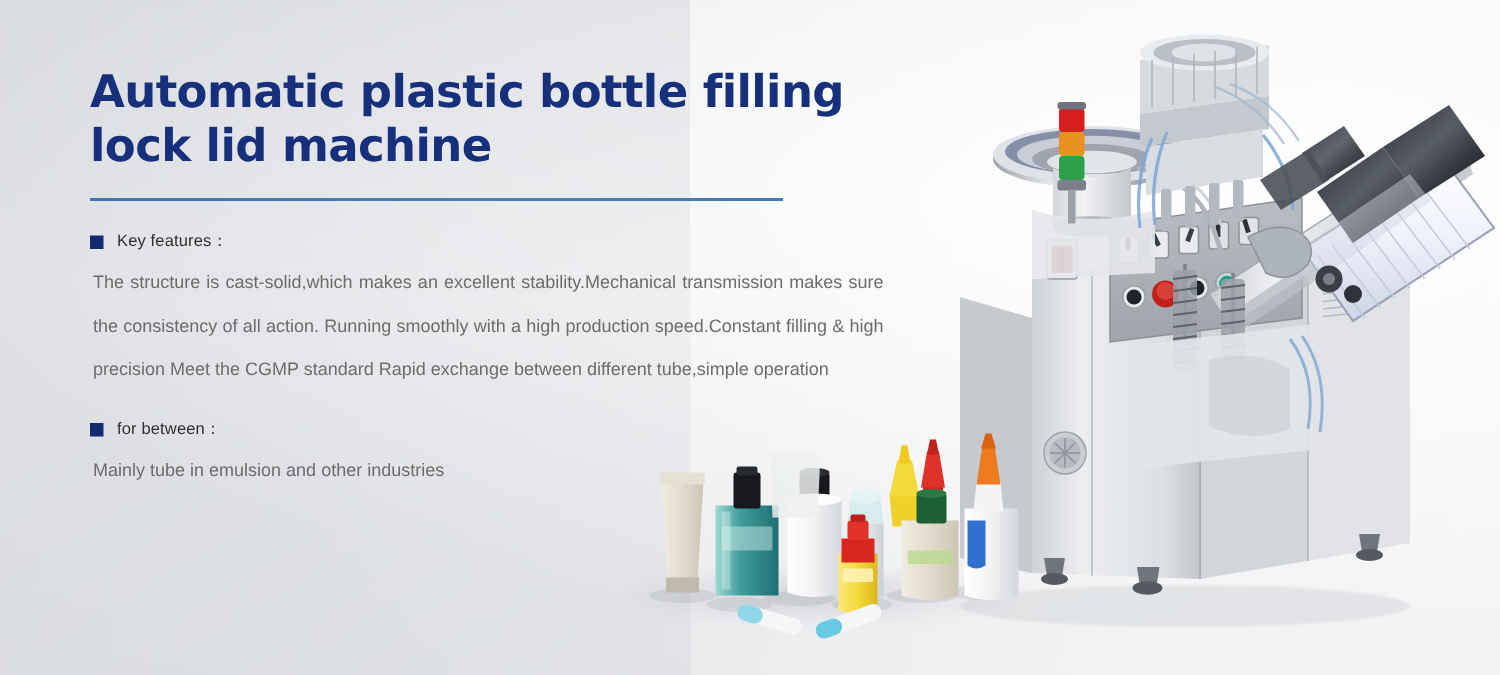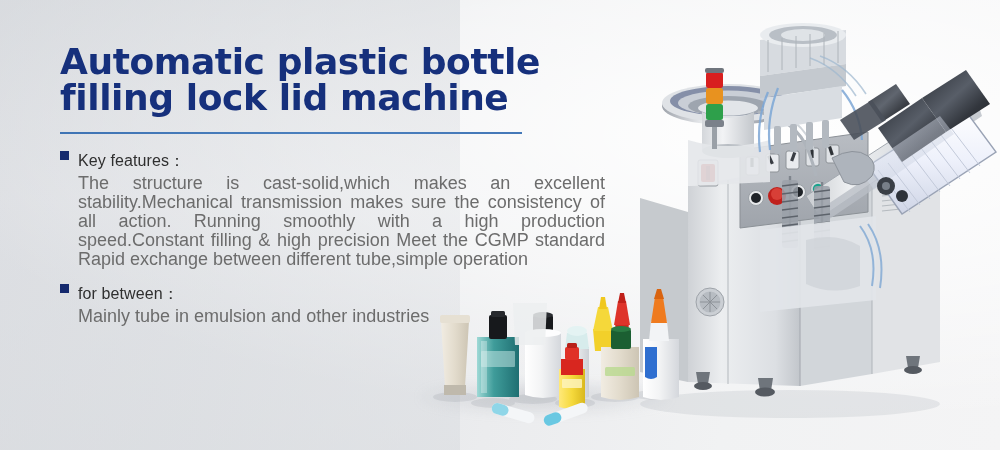--- a/index.html
+++ b/index.html
@@ -20,45 +20,45 @@
   .bg-soft {
     position:absolute; left:0; top:0; width:46%; height:100%;
     background:linear-gradient(180deg, rgba(214,217,221,0.55) 0%, rgba(222,224,228,0.35) 45%, rgba(215,218,222,0.5) 100%);
   }
 
   
   .content { position:absolute; left:60px; top:44px; width:545px; }
   .title {
     font-family:"DejaVu Sans", sans-serif;
     font-weight:bold;
-    font-size:36px;
+    font-size:30px;
     line-height:36px;
     letter-spacing:-0.4px;
     color:#16307c;
   }
   .rule {
     margin-top:16px;
     width:462px; height:2px;
     background:linear-gradient(90deg,#3f74b4 0%, #4a7fbd 55%, #4478b8 100%);
   }
 
   .block { margin-top:17px; }
   .block.second { margin-top:15px; }
   .head {
-    display:flex; align-items:flex-start; gap:9px;
-    font-size:16px; color:#2f2f2f; line-height:20px;
+    display:flex; align-items:center; gap:9px;
+    font-size:11px; color:#2f2f2f; line-height:20px;
   }
   .bullet { width:9px; height:9px; background:#152a6e; flex:0 0 9px; }
   .head-label { letter-spacing:.1px; }
   .body-text {
     margin-top:3px;
-    margin-left:18px;
+    margin-left:2px;
     width:527px;
-    font-size:18px;
-    line-height:19px;
+    font-size:12px;
+    line-height:29px;
     color:#6c6c6c;
     text-align:justify;
     text-justify:inter-word;
   }
   .body-text.nojust { text-align:left; }
 
   
   .machine { position:absolute; left:610px; top:0; width:390px; height:450px; }
   .machine svg { position:absolute; inset:0; }
 

